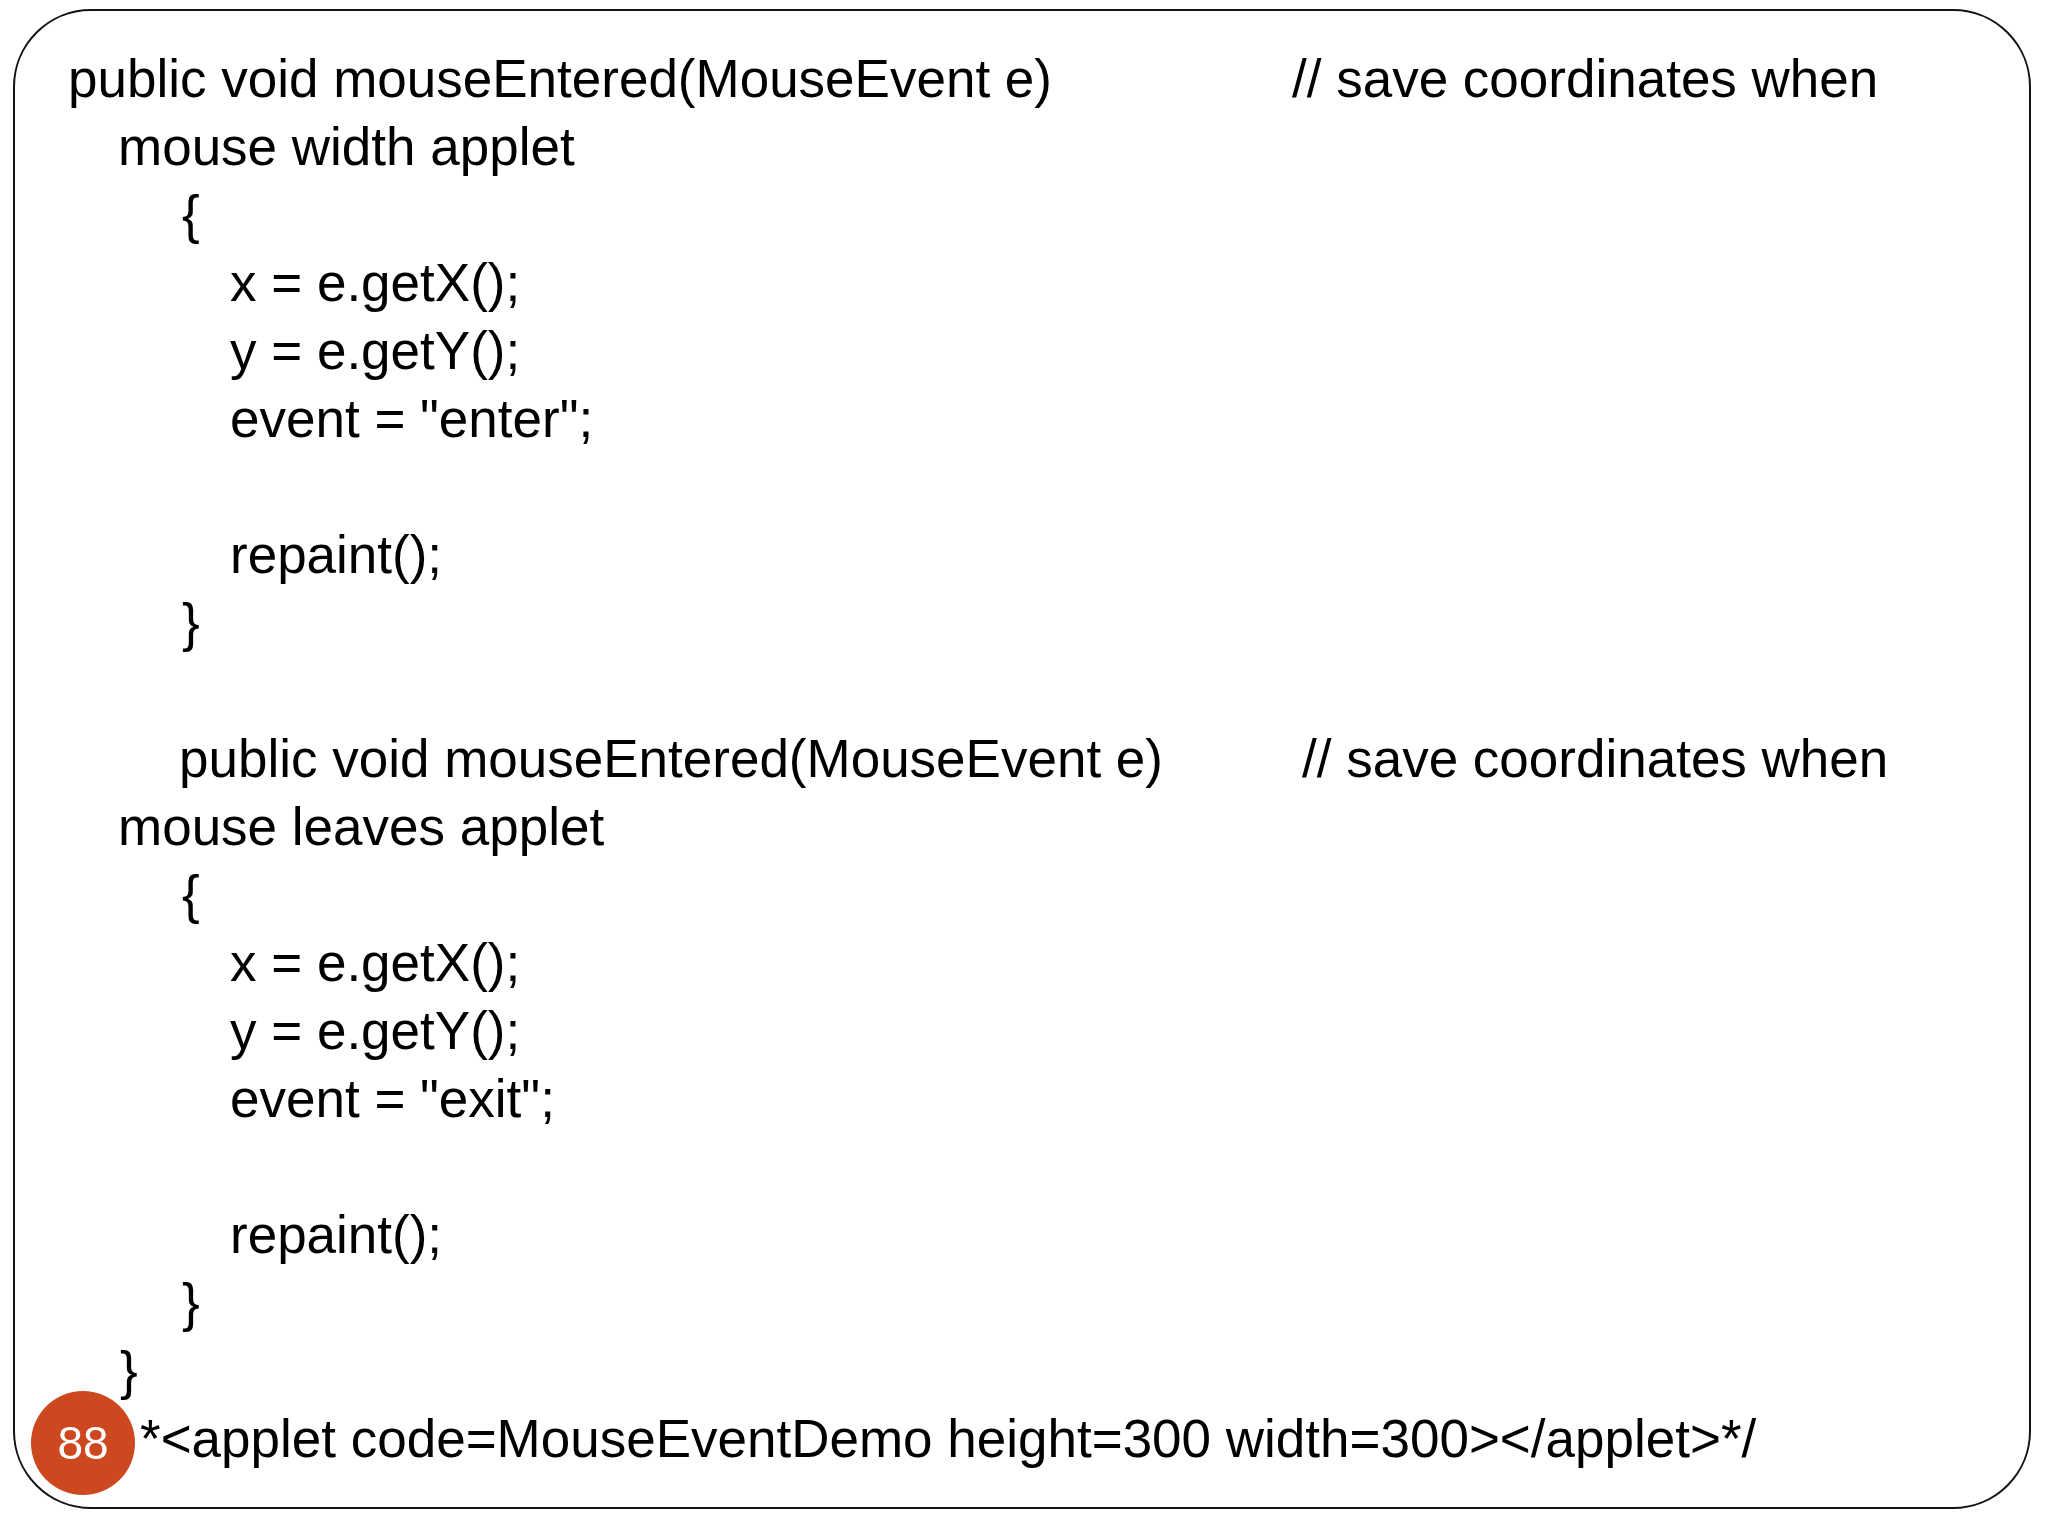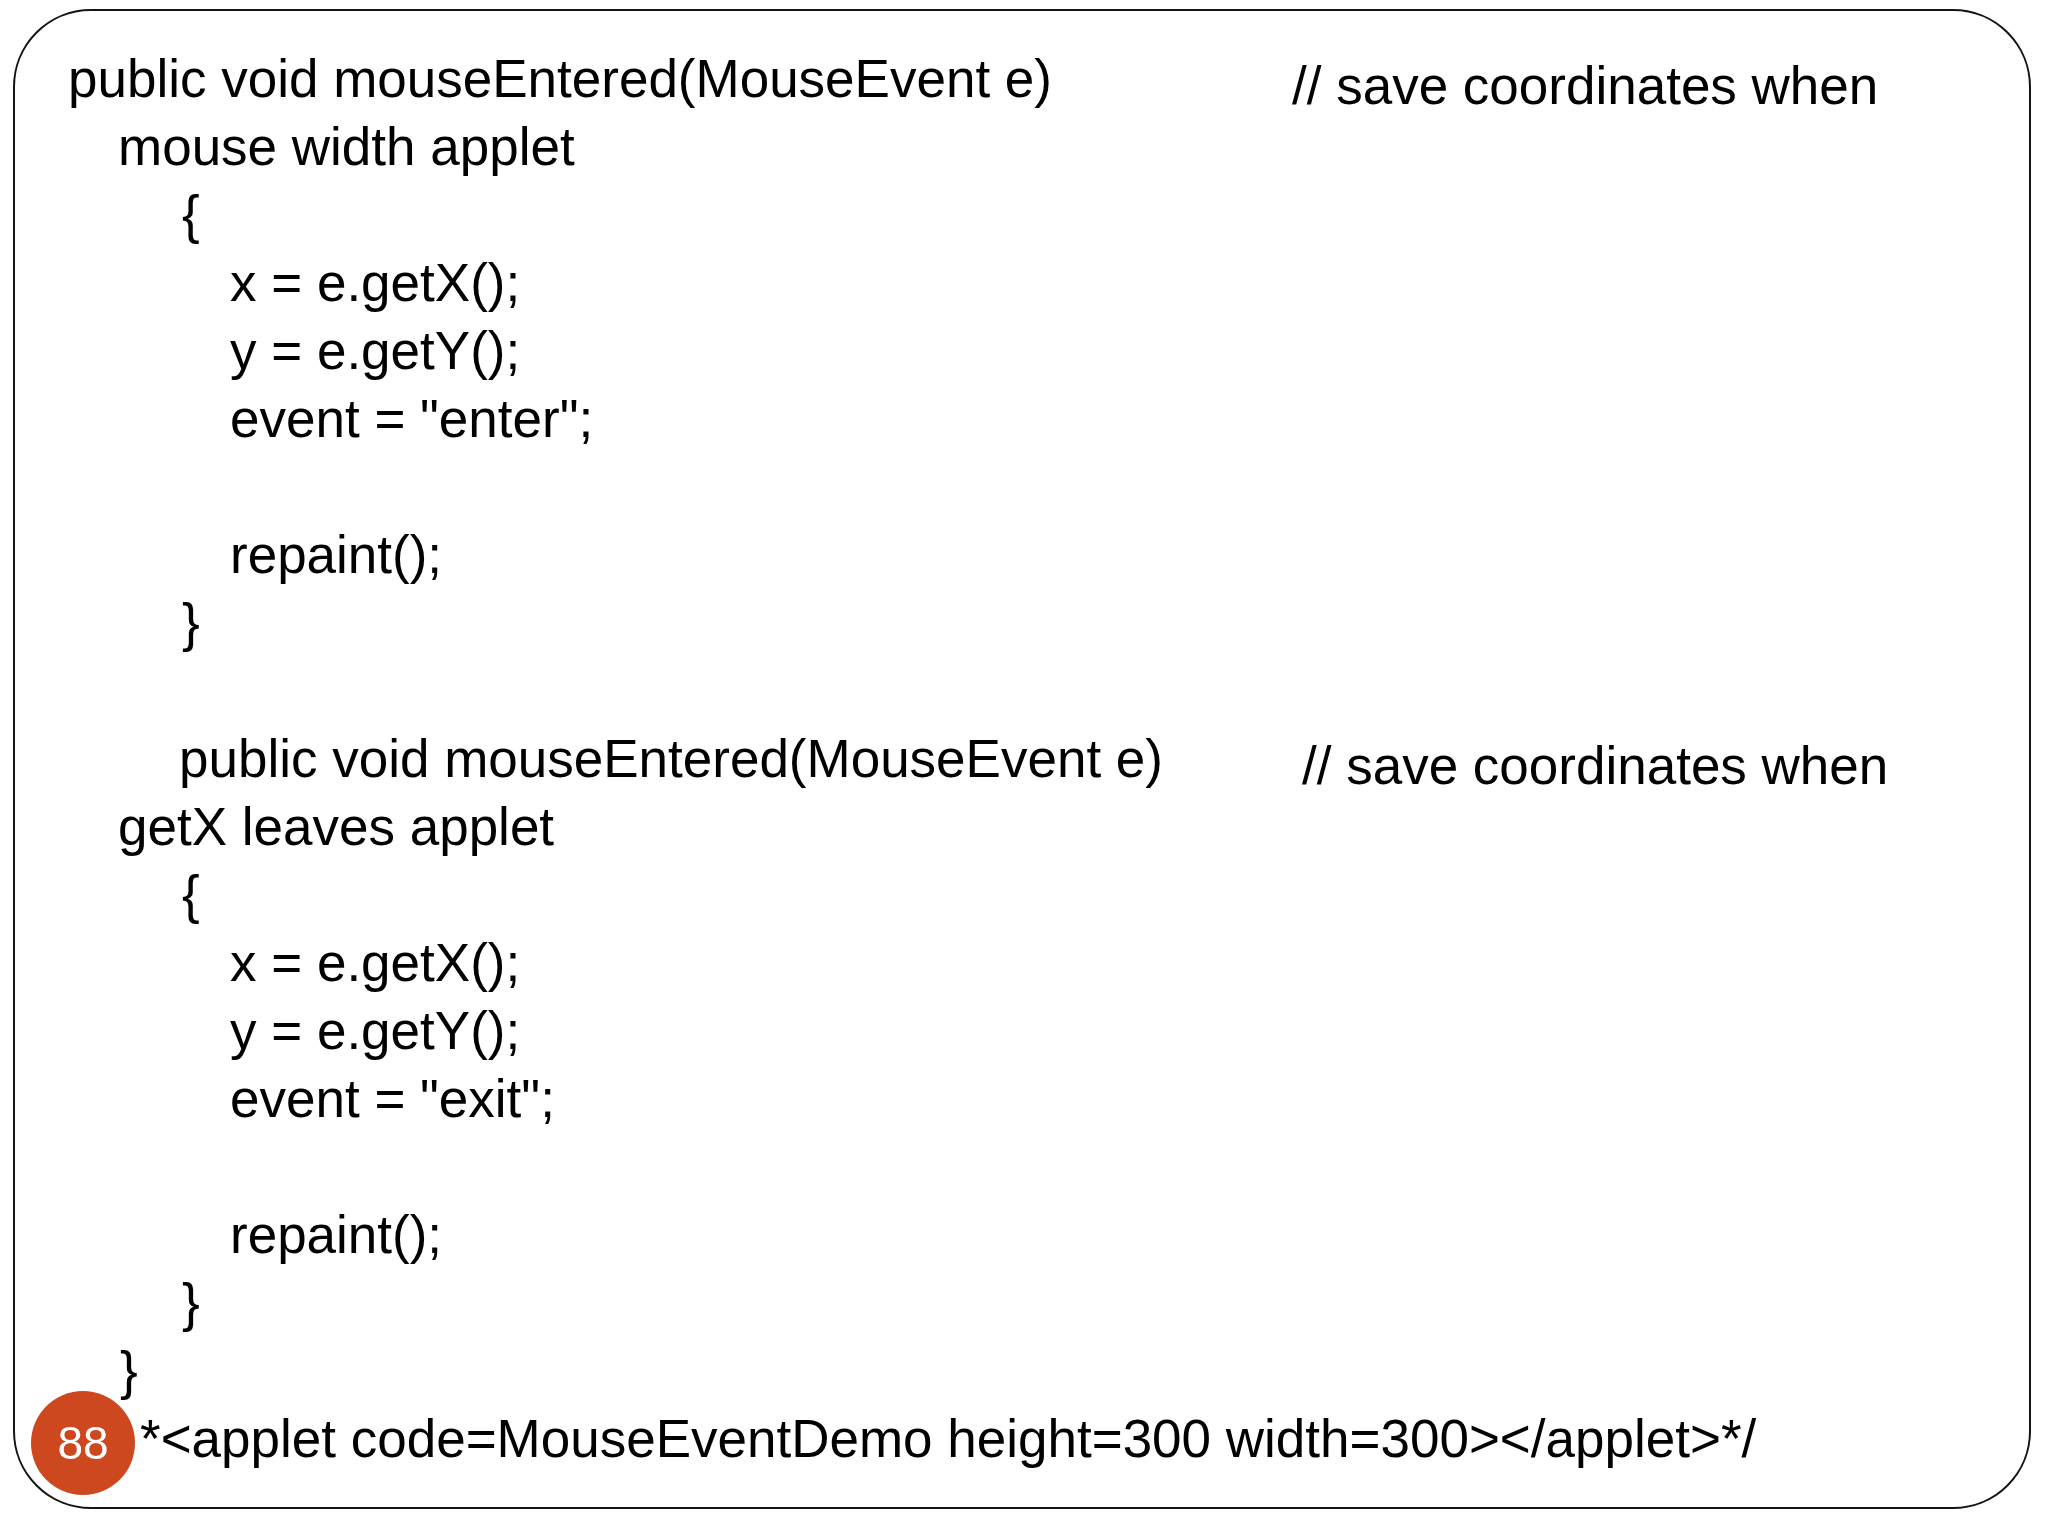--- a/index.html
+++ b/index.html
@@ -28,21 +28,21 @@
     color:#000000;
     letter-spacing:0;
   }
   .code-line{
     position:relative;
     height:68px;
     white-space:pre;
   }
   .comment{
     position:absolute;
-    top:7px;
+    top:0;
     white-space:pre;
   }
   .page-badge{
     position:absolute;
     left:31px;top:1391px;
     width:104px;height:104px;
     border-radius:50%;
     display:flex;align-items:center;justify-content:center;
     color:#ffffff;
     font-size:46px;
@@ -59,21 +59,21 @@
   <div class="code-line" style="padding-left:118px"><span>mouse width applet</span></div>
   <div class="code-line" style="padding-left:182px"><span>{</span></div>
   <div class="code-line" style="padding-left:230px"><span>x = e.getX();</span></div>
   <div class="code-line" style="padding-left:230px"><span>y = e.getY();</span></div>
   <div class="code-line" style="padding-left:230px"><span>event = "enter";</span></div>
   <div class="code-line"><span></span></div>
   <div class="code-line" style="padding-left:230px"><span>repaint();</span></div>
   <div class="code-line" style="padding-left:182px"><span>}</span></div>
   <div class="code-line"><span></span></div>
   <div class="code-line" style="padding-left:179px"><span>public void mouseEntered(MouseEvent e)</span><span class="comment" style="left:1302px">// save coordinates when</span></div>
-  <div class="code-line" style="padding-left:118px"><span>getX leaves applet</span></div>
+  <div class="code-line" style="padding-left:118px"><span>mouse leaves applet</span></div>
   <div class="code-line" style="padding-left:182px"><span>{</span></div>
   <div class="code-line" style="padding-left:230px"><span>x = e.getX();</span></div>
   <div class="code-line" style="padding-left:230px"><span>y = e.getY();</span></div>
   <div class="code-line" style="padding-left:230px"><span>event = "exit";</span></div>
   <div class="code-line"><span></span></div>
   <div class="code-line" style="padding-left:230px"><span>repaint();</span></div>
   <div class="code-line" style="padding-left:182px"><span>}</span></div>
   <div class="code-line" style="padding-left:120px"><span>}</span></div>
   <div class="code-line" style="padding-left:140px"><span>*&lt;applet code=MouseEventDemo height=300 width=300&gt;&lt;/applet&gt;*/</span></div>
 </div>

